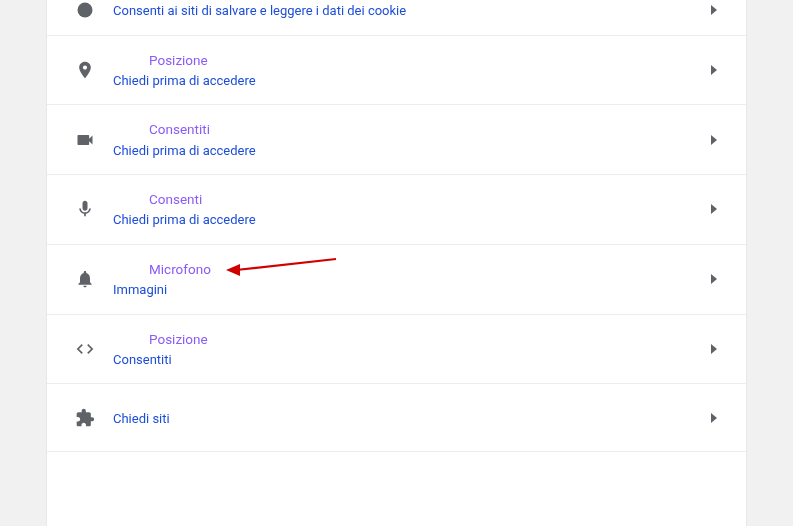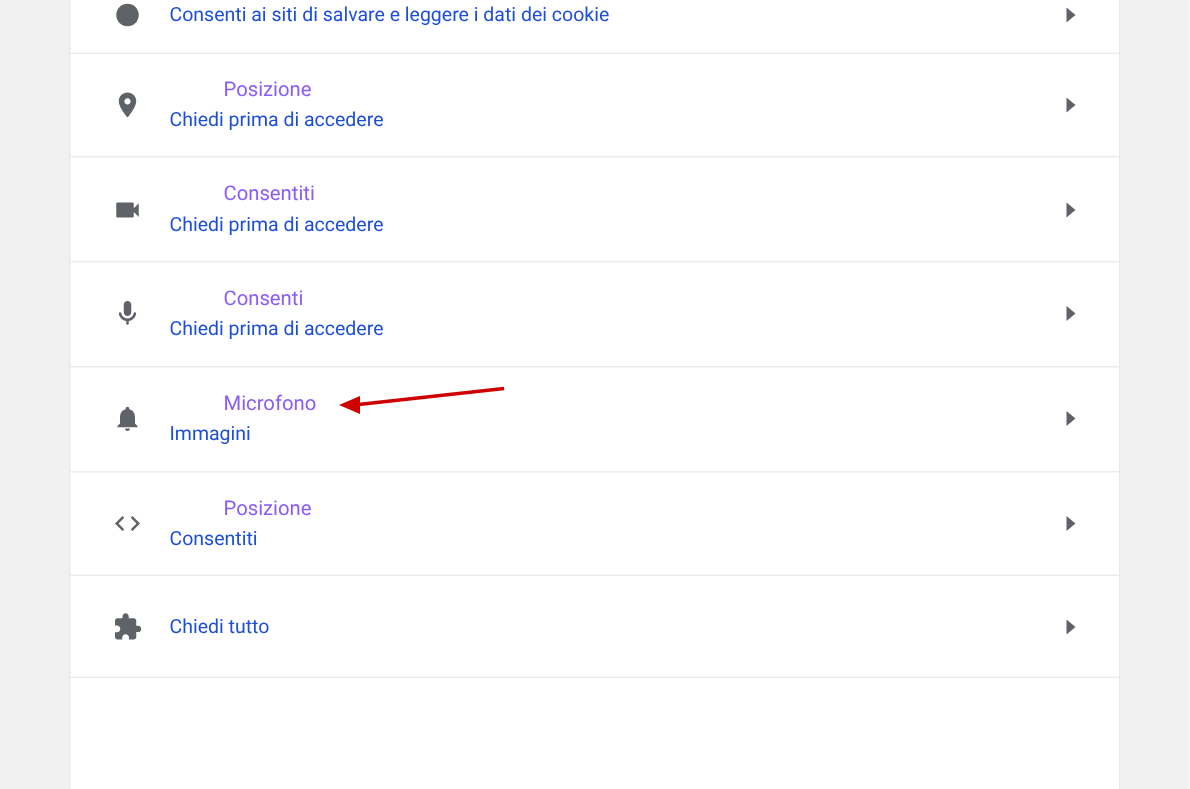--- a/index.html
+++ b/index.html
@@ -189,21 +189,21 @@
     </div>
   </div>
 
   <div class="row">
     <div class="icon-col">
       <svg viewBox="0 0 24 24">
           <path d="M20.5 11H19V7c0-1.1-.9-2-2-2h-4V3.5C13 2.12 11.88 1 10.5 1S8 2.12 8 3.5V5H4c-1.1 0-2 .9-2 2v3.8h1.5c1.5 0 2.7 1.2 2.7 2.7S5 16.2 3.5 16.2H2V20c0 1.1.9 2 2 2h3.8v-1.5c0-1.5 1.2-2.7 2.7-2.7s2.7 1.2 2.7 2.7V22H17c1.1 0 2-.9 2-2v-4h1.5c1.38 0 2.5-1.12 2.5-2.5S21.88 11 20.5 11z"></path>
         </svg>
     </div>
     <div class="text-col">
-      <div class="subtitle">Chiedi tutto</div>
+      <div class="subtitle">Chiedi siti</div>
     </div>
     <div class="chevron-col">
       <svg viewBox="0 0 6 10">
           <path d="M0 0 L6 5 L0 10 Z"></path>
         </svg>
     </div>
   </div>
 
 
 </div>

